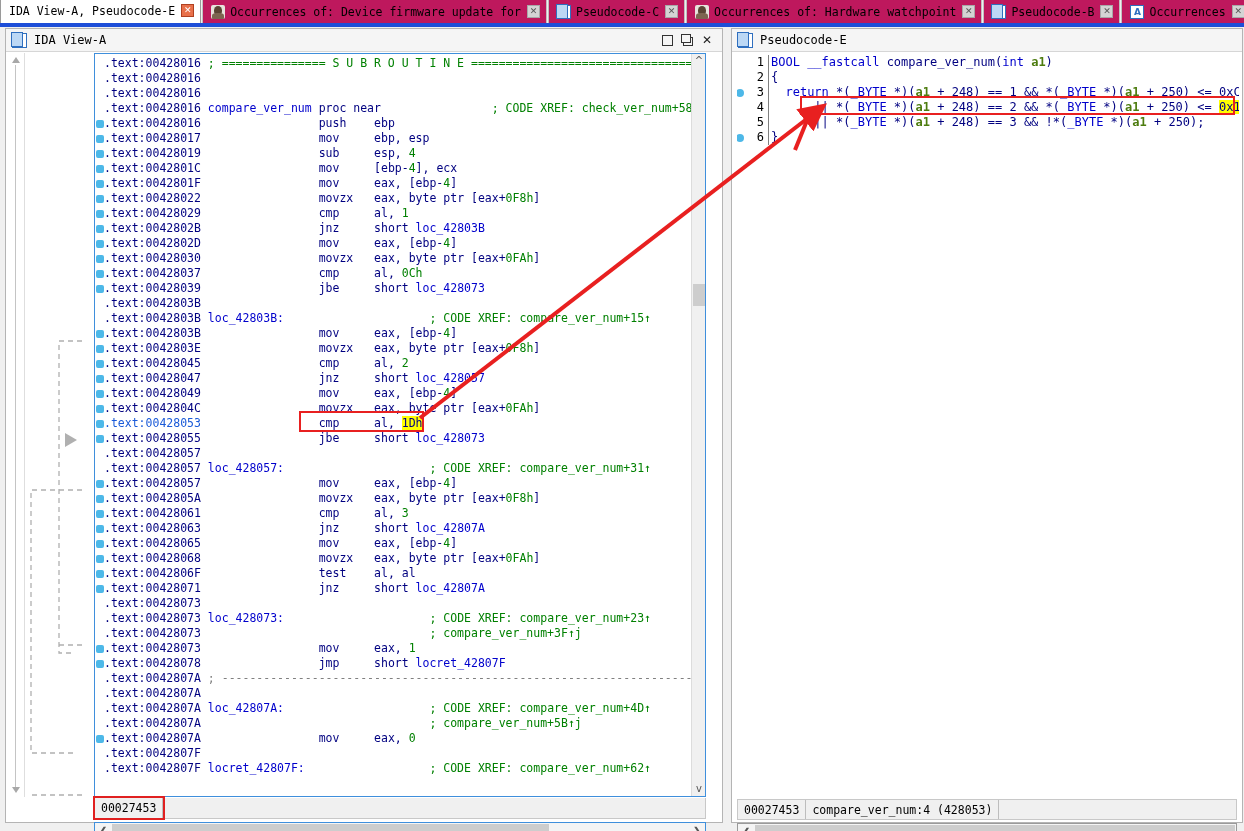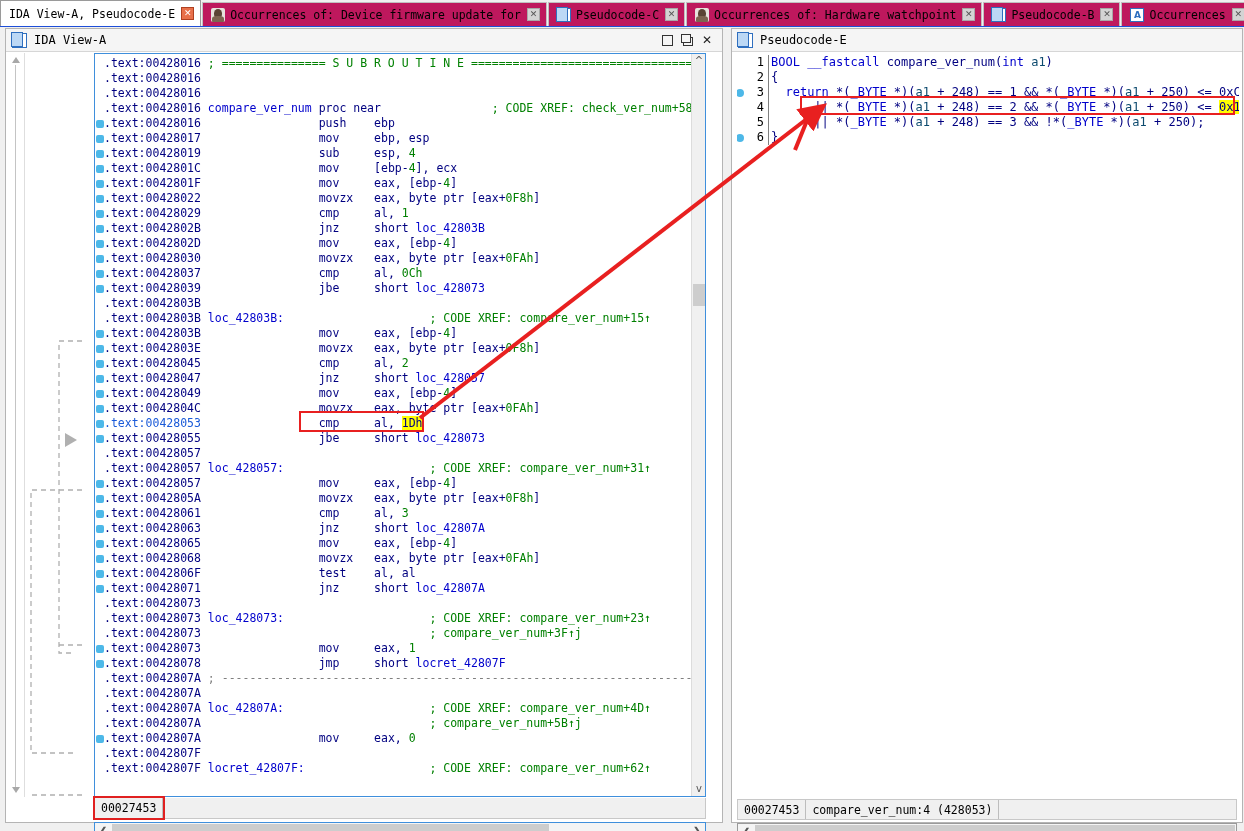--- a/index.html
+++ b/index.html
@@ -8,21 +8,21 @@
     width: 1244px; height: 831px;
     background: #f0f0f0;
     font-family: "DejaVu Sans", sans-serif;
     overflow: hidden;
   }
 
   
   #tabbar {
     position: absolute; left: 0; top: 0; width: 1244px; height: 27px;
     background: #f0f0f0;
-    border-bottom: 1px solid #1d4ed8;
+    border-bottom: 4px solid #1d4ed8;
     display: flex; align-items: flex-end;
     overflow: hidden;
   }
   .tab {
     height: 24px;
     display: flex; align-items: center;
     padding: 0 6px 0 8px;
     margin-right: 1px;
     background: #be185d;
     border: 1px solid #c0c0c0;
@@ -255,21 +255,21 @@
   .pc-num {
     position: absolute; left: 9px; top: 0; width: 18px;
     text-align: right; color: #000; font-size: 12px;
   }
   .pc-bar {
     position: absolute; left: 31px; top: 0; width: 1px; height: 15px;
     background: #808080;
   }
   .pc-txt { position: absolute; left: 34px; top: 0; color: #000080; }
   .pk { color: #0000cc; }
-  .pv { color: #0c4a6e; }
+  .pv { color: #4d7c0f; font-weight: bold; }
   .pn { color: #000080; }
   .ph { background: #ffff00; color: #000080; }
 
   #pc-status {
     position: absolute; left: 4px; top: 746px;
     width: 500px; height: 21px;
     background: #f0f0f0; border: 1px solid #c8c8c8;
     display: flex; align-items: center;
     font-family: "DejaVu Sans Mono", monospace; font-size: 11.5px;
   }

